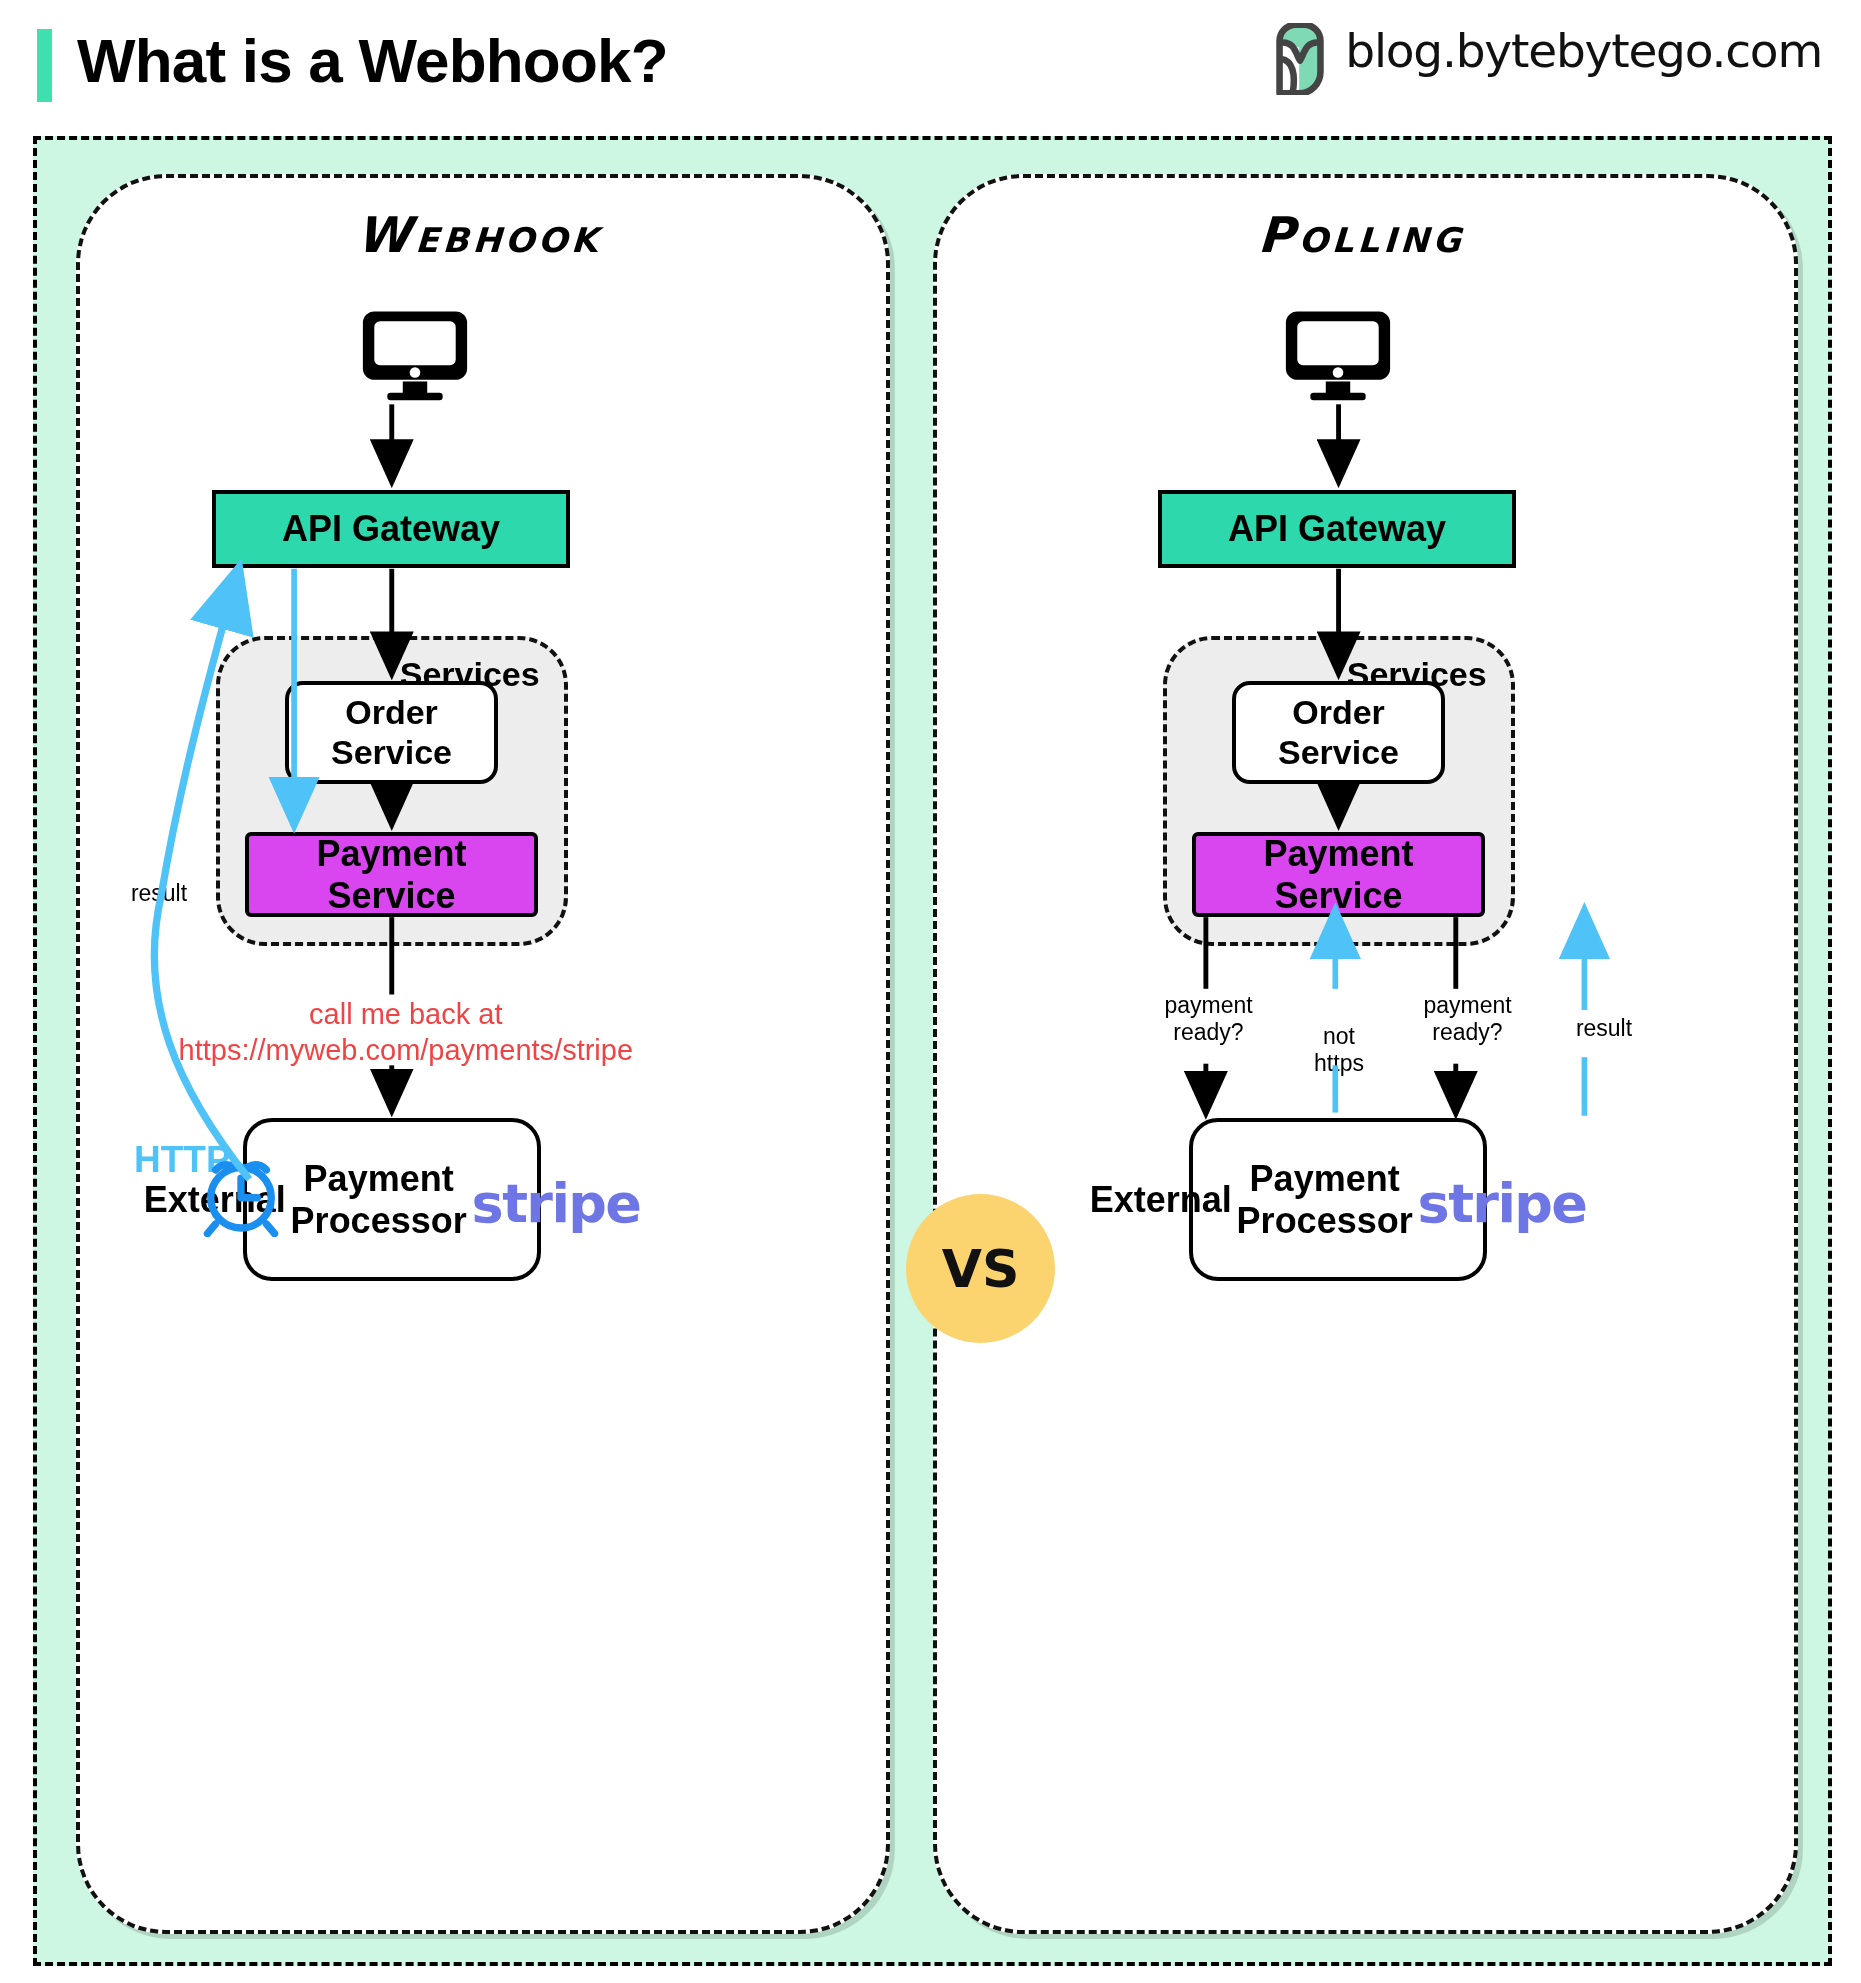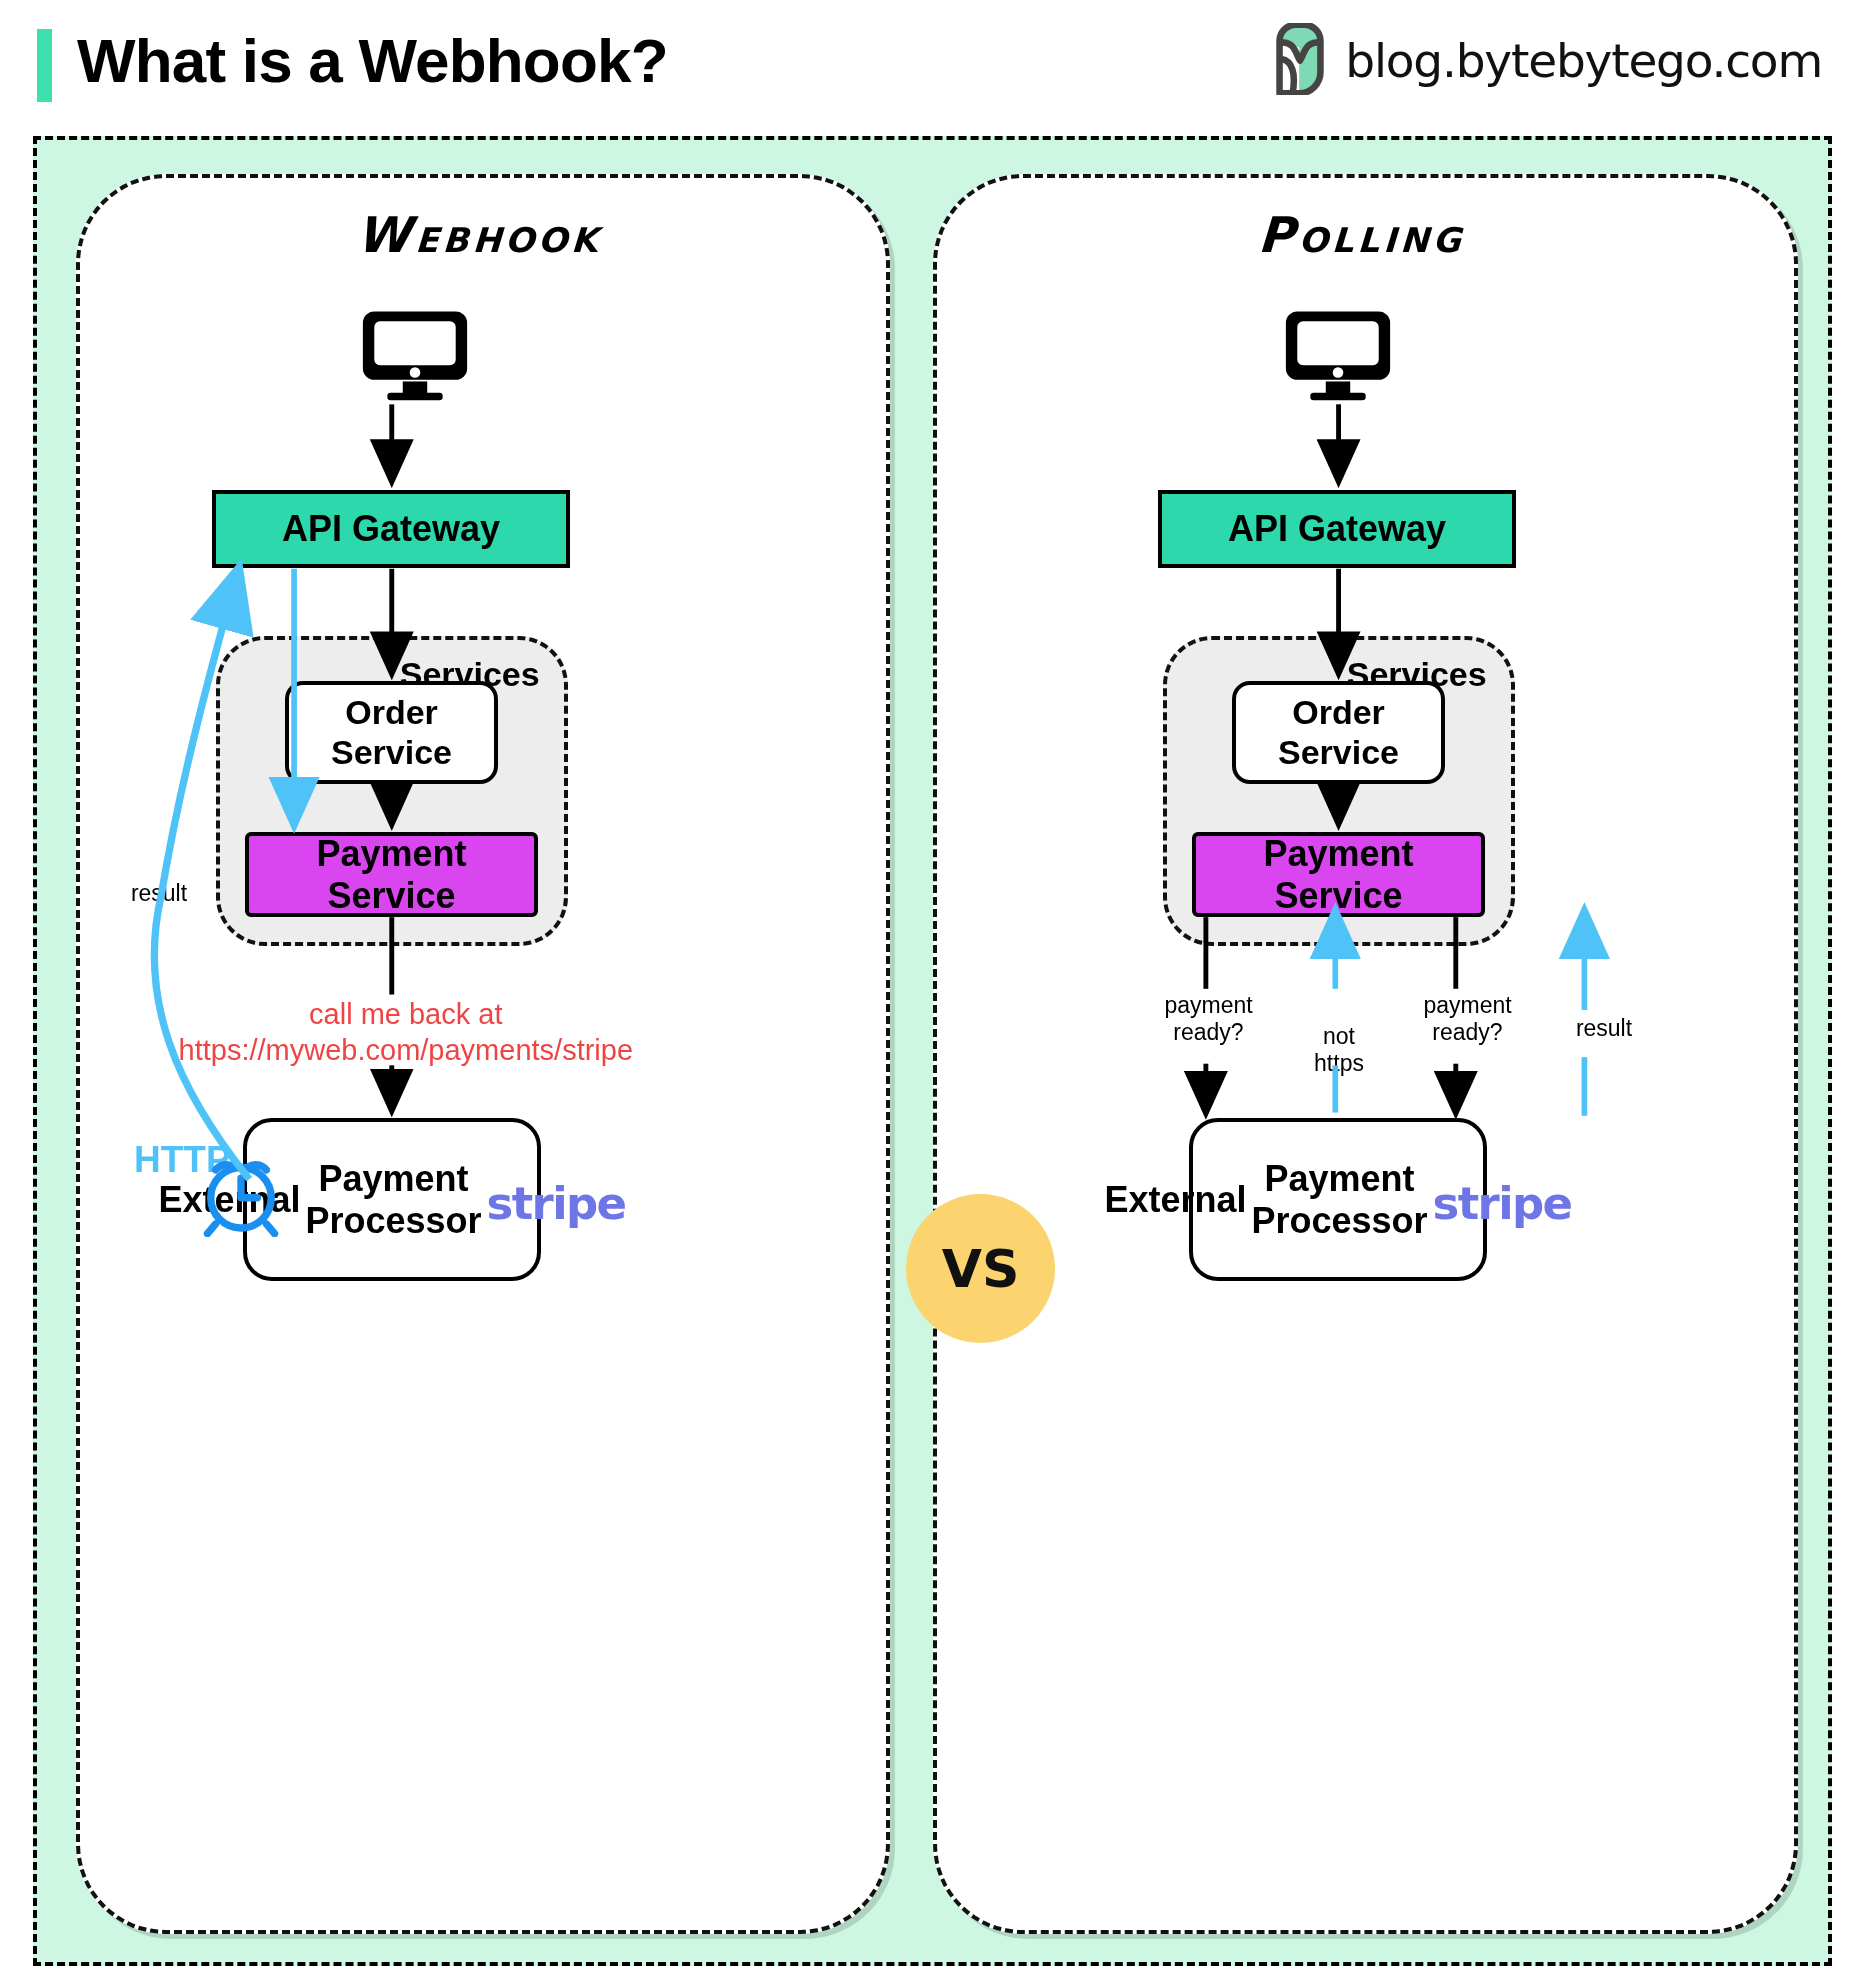--- a/index.html
+++ b/index.html
@@ -16,21 +16,21 @@
   #title-accent {
     position: absolute; left: 37px; top: 29px; width: 14.7px; height: 73px;
     background: #3EE0B0;
   }
   #page-title {
     position: absolute; left: 77px; top: 16.3px;
     font-size: 62px; font-weight: bold; color: #000;
     letter-spacing: -0.8px; line-height: 90px;
     font-family: "Liberation Sans", sans-serif;
   }
-  #brand { position: absolute; right: 39px; top: 23px; display: flex; align-items: center; gap: 18px; }
+  #brand { position: absolute; right: 39px; top: 23px; display: flex; gap: 18px; }
   #brand-url {
     font-family: "DejaVu Sans", sans-serif;
     font-size: 47px; color: #111; letter-spacing: -1.2px;
   }
 
   
   #outer-frame {
     position: absolute; left: 33px; top: 136px;
     width: 1799px; height: 1830px;
     background: #CDF7E2;
@@ -91,21 +91,21 @@
     background: #d946ef; border: 4.1px solid #000; border-radius: 6px;
     font-size: 36px; font-weight: bold; color: #000; justify-content: center;
   }
   .ext-box {
     background: #fff; border: 4.1px solid #000; border-radius: 29px;
     flex-direction: row; gap: 4.9px;
   }
   .ext-title { font-size: 36px; font-weight: bold; color: #000; line-height: 1.16; }
   .stripe-logo {
     font-family: "DejaVu Sans", sans-serif;
-    font-size: 45px; font-weight: bold; color: #6E76E5;
+    font-size: 54px; font-weight: bold; color: #6E76E5;
     letter-spacing: -1.6px; margin-top: 8.1px;
   }
 
   
   .lbl { position: absolute; font-size: 23px; color: #000; text-align: center; line-height: 1.18; }
   .lbl-red { color: #ef4444; font-size: 29px; line-height: 1.25; }
   .lbl-http {
     position: absolute; font-size: 37px; font-weight: bold; color: #4FC3F7;
     font-family: "Liberation Sans", sans-serif;
   }

